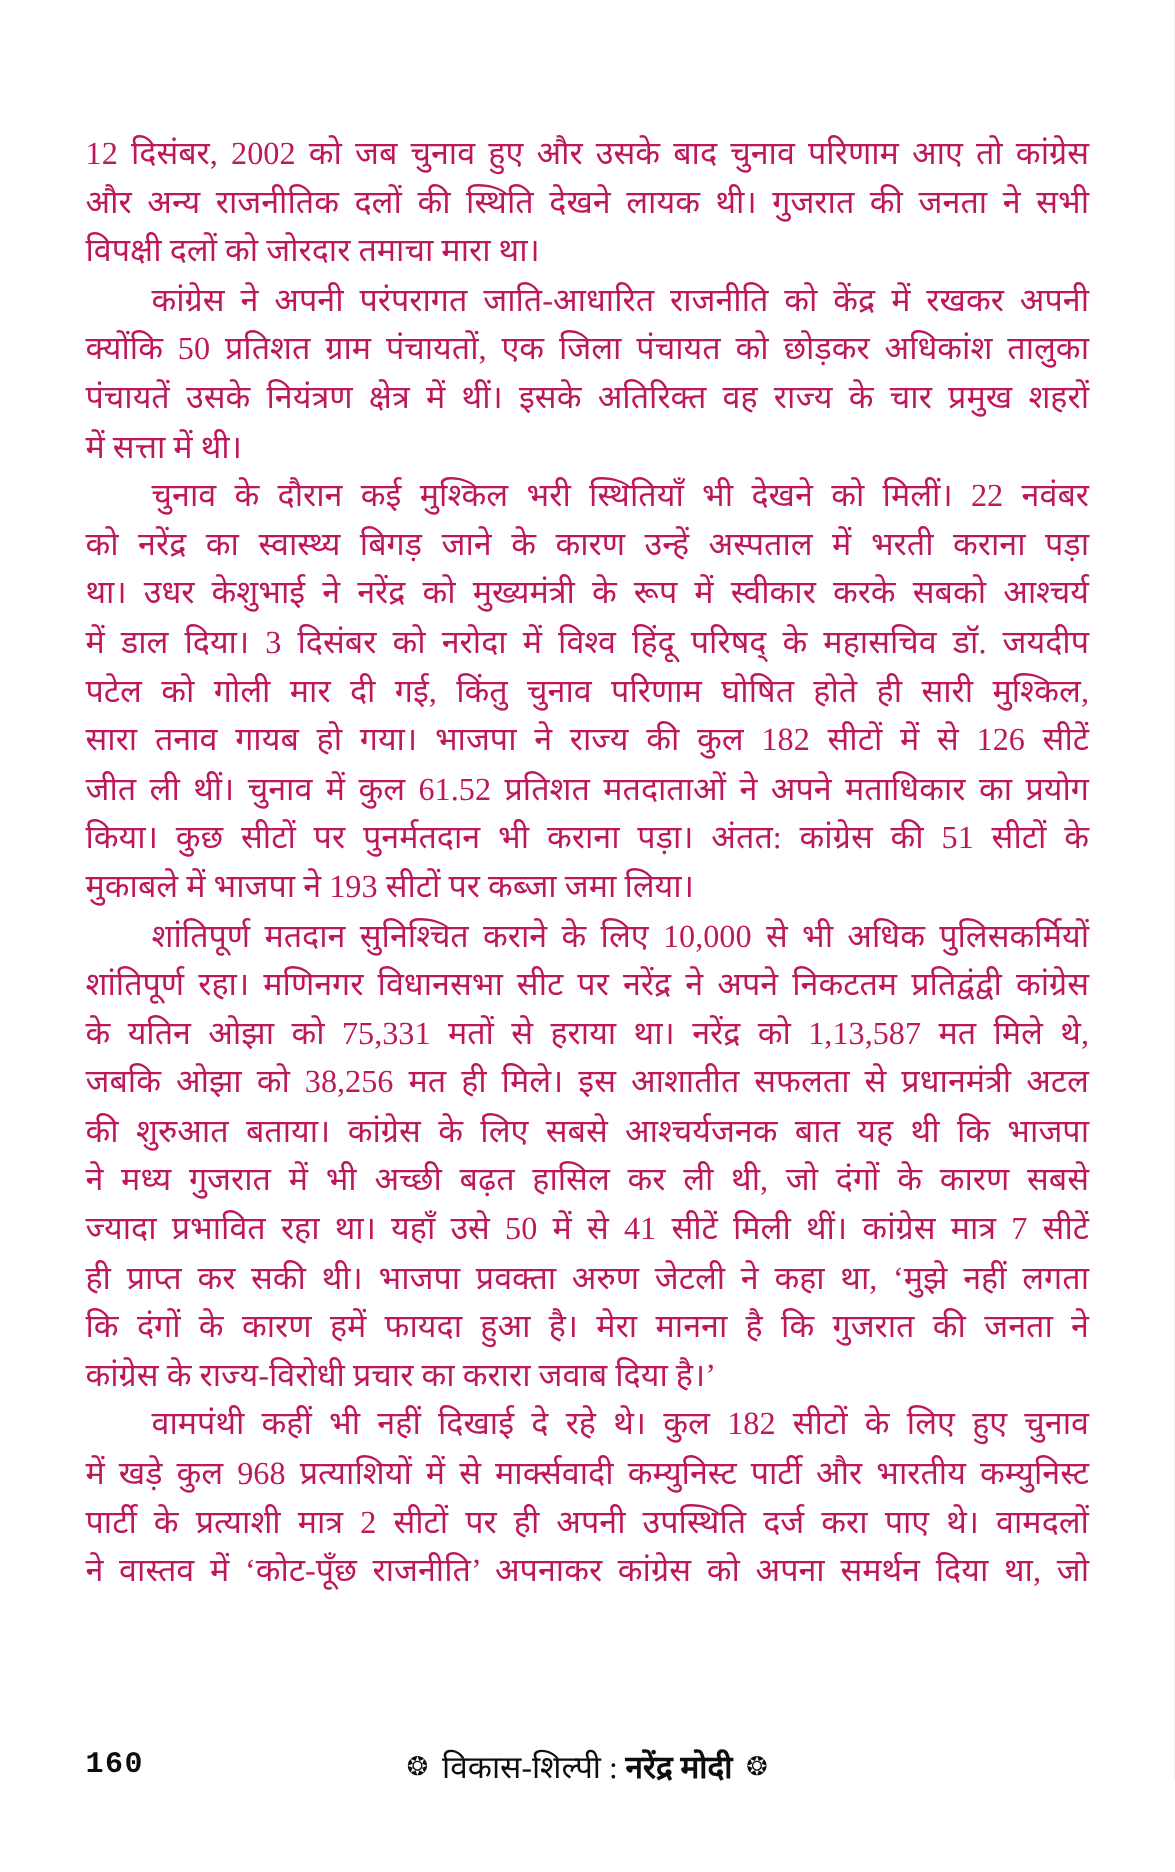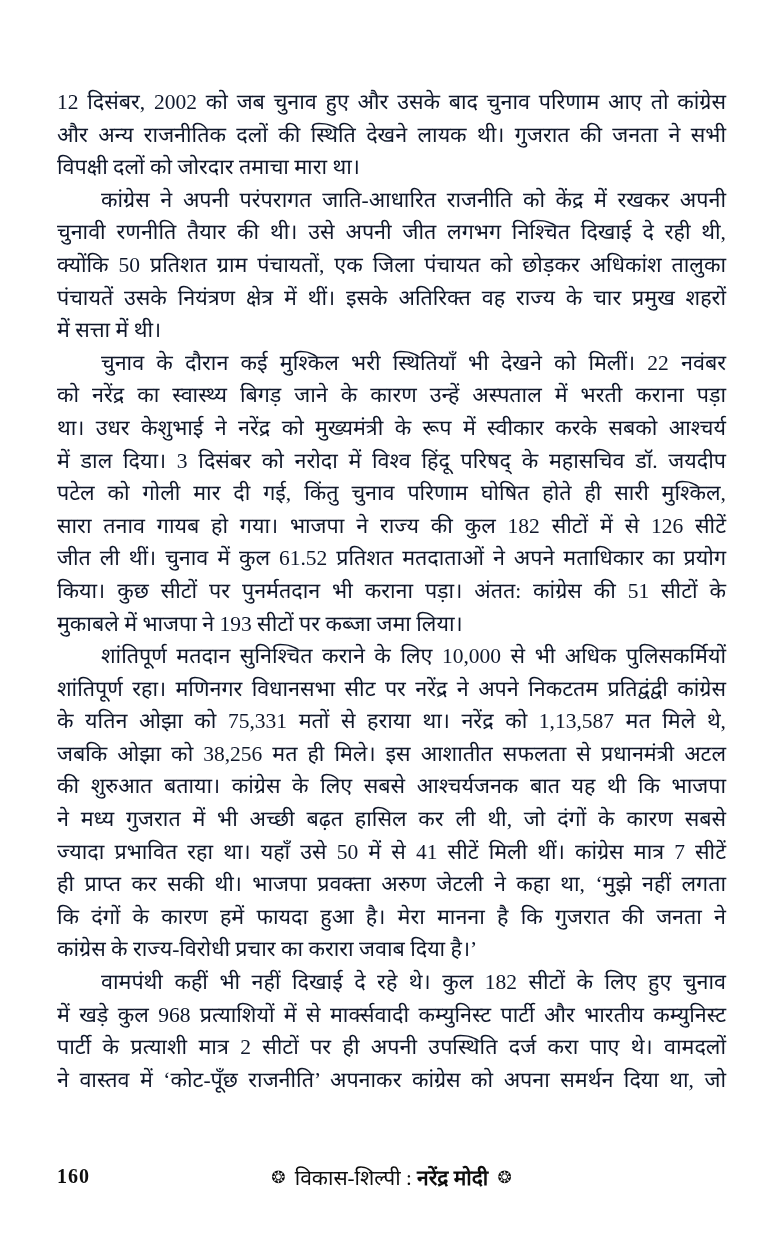--- a/index.html
+++ b/index.html
@@ -21,39 +21,39 @@
     position: absolute;
     left: 57px;
     top: 86px;
     width: 669px;
   }
   .paragraph { margin: 0; padding: 0; }
   .line {
     font-size: 21.5px;
     line-height: 32.6px;
     text-align: left;
-    color: #0f172a;
+    color: #be185d;
   }
   .jl {
     text-align: justify;
     text-align-last: justify;
   }
   .ind { text-indent: 44px; }
   .footer {
     position: absolute;
     left: 57px;
     top: 1163px;
     width: 669px;
     height: 34px;
   }
   .page-number {
     position: absolute;
     left: 0;
     top: 2px;
-    font-family: Liberation Serif, serif;
+    font-family: Liberation Mono, monospace;
     font-weight: bold;
     font-size: 20px;
     letter-spacing: 1px;
   }
   .footer-center {
     position: absolute;
     left: 0;
     right: 0;
     top: 0;
     text-align: center;
@@ -74,21 +74,20 @@
 <div class="page">
 
   <div class="text-block">
       <div class="paragraph">
         <div class="line jl">12 दिसंबर, 2002 को जब चुनाव हुए और उसके बाद चुनाव परिणाम आए तो कांग्रेस</div>
         <div class="line jl">और अन्य राजनीतिक दलों की स्थिति देखने लायक थी। गुजरात की जनता ने सभी</div>
         <div class="line">विपक्षी दलों को जोरदार तमाचा मारा था।</div>
       </div>
       <div class="paragraph">
         <div class="line jl ind">कांग्रेस ने अपनी परंपरागत जाति-आधारित राजनीति को केंद्र में रखकर अपनी</div>
-        <div class="line jl">चुनावी रणनीति तैयार की थी। उसे अपनी जीत लगभग निश्चित दिखाई दे रही थी,</div>
         <div class="line jl">क्योंकि 50 प्रतिशत ग्राम पंचायतों, एक जिला पंचायत को छोड़कर अधिकांश तालुका</div>
         <div class="line jl">पंचायतें उसके नियंत्रण क्षेत्र में थीं। इसके अतिरिक्त वह राज्य के चार प्रमुख शहरों</div>
         <div class="line">में सत्ता में थी।</div>
       </div>
       <div class="paragraph">
         <div class="line jl ind">चुनाव के दौरान कई मुश्किल भरी स्थितियाँ भी देखने को मिलीं। 22 नवंबर</div>
         <div class="line jl">को नरेंद्र का स्वास्थ्य बिगड़ जाने के कारण उन्हें अस्पताल में भरती कराना पड़ा</div>
         <div class="line jl">था। उधर केशुभाई ने नरेंद्र को मुख्यमंत्री के रूप में स्वीकार करके सबको आश्चर्य</div>
         <div class="line jl">में डाल दिया। 3 दिसंबर को नरोदा में विश्व हिंदू परिषद् के महासचिव डॉ. जयदीप</div>
         <div class="line jl">पटेल को गोली मार दी गई, किंतु चुनाव परिणाम घोषित होते ही सारी मुश्किल,</div>

